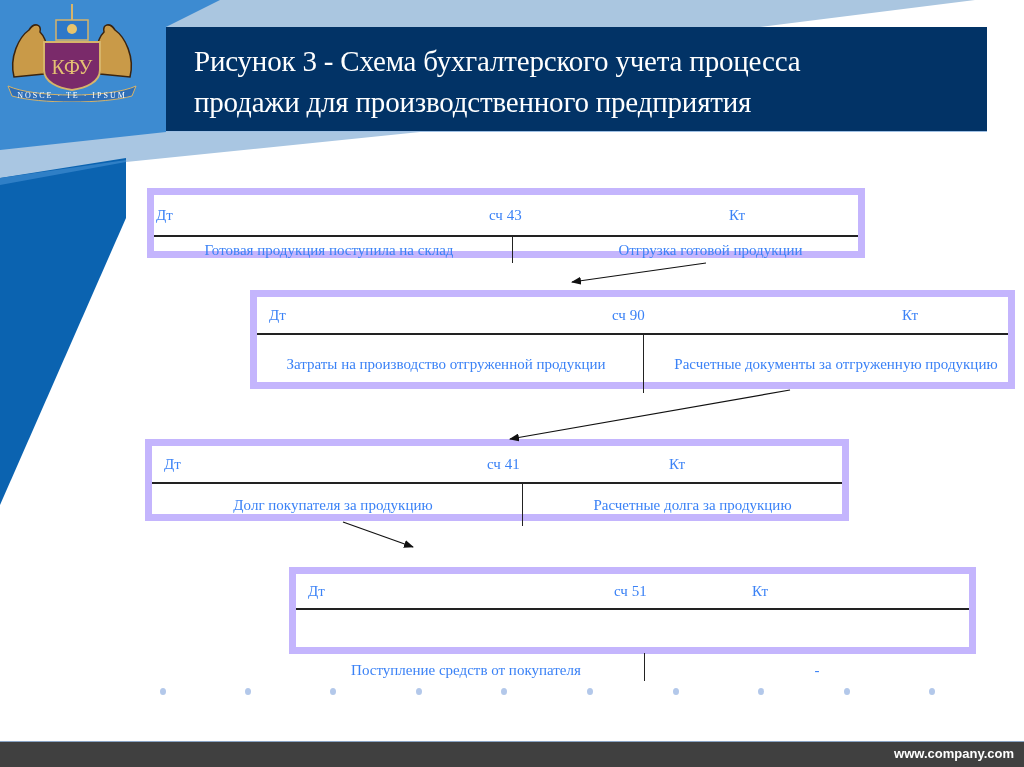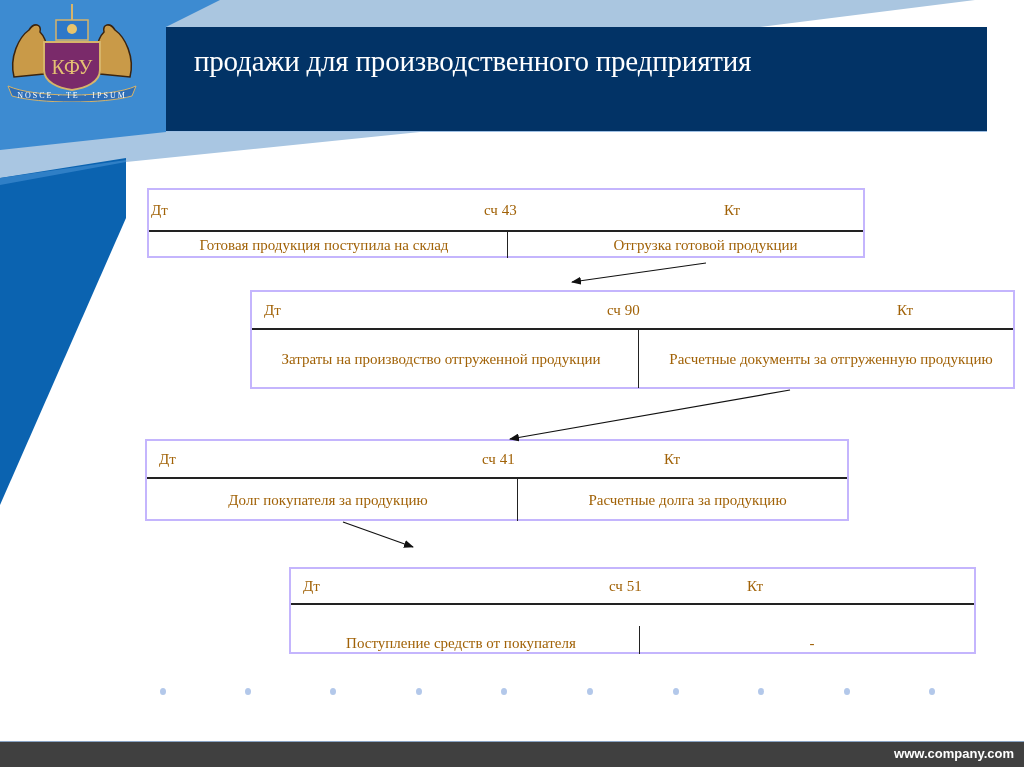--- a/index.html
+++ b/index.html
@@ -19,21 +19,21 @@
       color: #ffffff; font-size: 29px; line-height: 41px;
       font-family: "Liberation Serif", "DejaVu Serif", serif;
       letter-spacing: -0.2px;
     }
     .content-panel {
       position: absolute; left: 126px; top: 162px; width: 898px; height: 570px;
       background: #ffffff;
     }
     .account {
       position: absolute; box-sizing: border-box;
-      border: 2px solid #c4b5fd; background: #fff; color: #a16207;
+      border: 7px solid #c4b5fd; background: #fff; color: #3b82f6;
       font-family: "Liberation Serif", "DejaVu Serif", serif;
       font-size: 15px;
     }
     .acc-head { position: relative; border-bottom: 2px solid #222; box-sizing: border-box; }
     .acc-head span { position: absolute; top: 50%; transform: translateY(-50%); white-space: nowrap; }
     .acc-body { display: flex; box-sizing: border-box; gap: 8px; }
     .acc-cell {
       flex: none; box-sizing: border-box; display: flex; align-items: center;
       justify-content: center; text-align: center; line-height: 22px; padding: 0 6px;
     }
@@ -79,20 +79,21 @@
   <line x1="68" y1="2" x2="68" y2="18" stroke="#d6b46a" stroke-width="2"></line>
 
   <path d="M40,40 L96,40 L96,68 C96,80 82,86 68,88 C54,86 40,80 40,68 Z" fill="#7a2a6a" stroke="#d6b46a" stroke-width="2"></path>
   <text x="68" y="72" text-anchor="middle" font-family="Liberation Serif, serif" font-size="20" fill="#e4c173">КФУ</text>
 
   <path d="M4,84 C30,96 106,96 132,84 L128,94 C100,102 36,102 8,94 Z" fill="#2f6fb8" stroke="#d6b46a" stroke-width="1"></path>
   <text x="68" y="96" text-anchor="middle" font-family="Liberation Serif, serif" font-size="8" fill="#ffffff" letter-spacing="2">NOSCE · TE · IPSUM</text>
 </svg>
 
 <div class="title-box">
+  <div class="title-text">Рисунок 3 - Схема бухгалтерского учета процесса</div>
   <div class="title-text">продажи для производственного предприятия</div>
 </div>
 
 <div class="content-panel"></div>
 
 <div class="account" style="left:147px; top:188px; width:718px; height:70px;">
   <div class="acc-head" style="height:42px;">
     <span style="left:2px;">Дт</span>
     <span style="left:335px;">сч 43</span>
     <span style="left:575px;">Кт</span>
@@ -126,21 +127,21 @@
     <div class="acc-cell" style="width:340px;">Расчетные долга за продукцию</div>
   </div>
 </div>
 
 <div class="account" style="left:289px; top:567px; width:687px; height:87px;">
   <div class="acc-head" style="height:36px;">
     <span style="left:12px;">Дт</span>
     <span style="left:318px;">сч 51</span>
     <span style="left:456px;">Кт</span>
   </div>
-  <div class="acc-body" style="height:49px; align-items:flex-end;">
+  <div class="acc-body" style="height:49px; align-items:center;margin-top:32px;">
     <div class="acc-cell" style="width:340px; align-items:flex-start; padding-top:6px;">Поступление средств от покупателя</div>
     <div class="acc-cell" style="width:345px; align-items:flex-start; padding-top:6px;">-</div>
   </div>
 </div>
 
 <svg class="arrows" viewBox="0 0 1024 767">
   <defs>
     <marker id="ah" markerWidth="10" markerHeight="8" refX="9" refY="4" orient="auto" markerUnits="userSpaceOnUse">
       <path d="M0,0 L10,4 L0,8 Z" fill="#111"></path>
     </marker>

